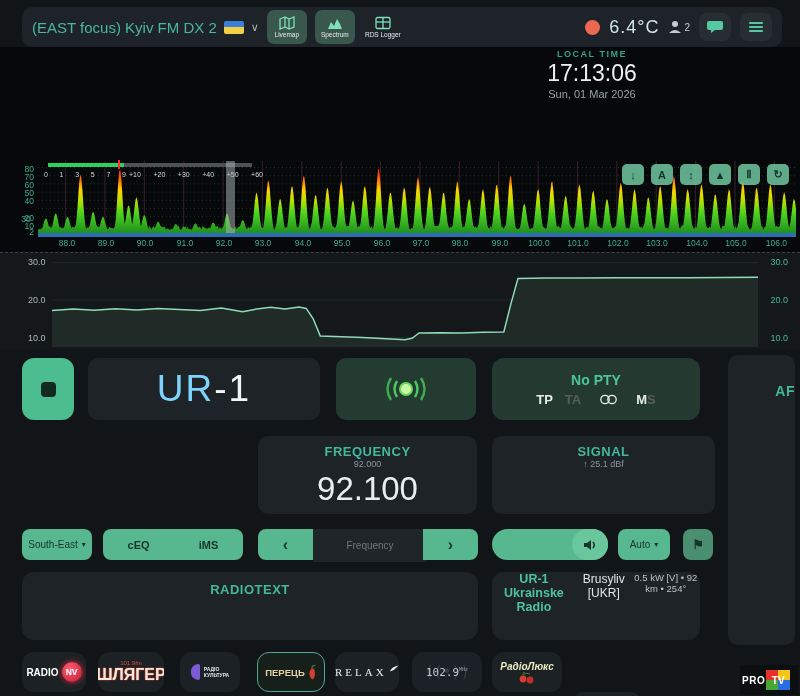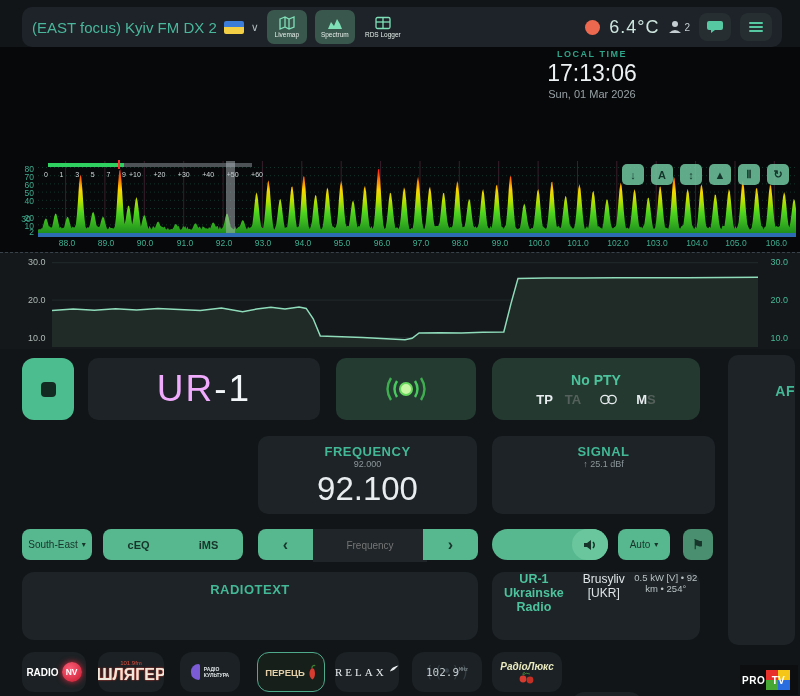--- a/index.html
+++ b/index.html
@@ -51,21 +51,21 @@
   .hlab.l{color:#aeb9b4;left:28px;} .hlab.r{color:#45b997;right:12px;}
   
   .panel{background:#1d2327;border-radius:10px;}
   .gbtn{background:#57b78e;color:#17352a;font-weight:bold;border-radius:8px;display:flex;
         align-items:center;justify-content:center;cursor:pointer;box-sizing:border-box;}
   .hdr{color:#43b897;font-weight:bold;font-size:13px;letter-spacing:.5px;text-align:center;}
   .record{left:22px;top:358px;width:52px;height:62px;background:#4cbd8f;border-radius:12px;
           display:flex;align-items:center;justify-content:center;cursor:pointer;}
   .record .sq{width:15px;height:15px;background:#132a22;border-radius:4px;}
   .psbox{left:88px;top:358px;width:232px;height:62px;display:flex;align-items:center;justify-content:center;}
-  .ps1{color:#f0abfc;font-size:37px;letter-spacing:2px;}
+  .ps1{color:#7dd3fc;font-size:37px;letter-spacing:2px;}
   .ps2{color:#f2f5f7;font-size:37px;letter-spacing:2px;}
   .stereobox{left:336px;top:358px;width:140px;height:62px;background:#233b31;border-radius:10px;
              display:flex;align-items:center;justify-content:center;}
   .ptybox{left:492px;top:358px;width:208px;height:62px;background:#243a30;border-radius:12px;
           display:flex;flex-direction:column;align-items:center;justify-content:center;gap:4px;}
   .pty{color:#4cc39c;font-size:14px;font-weight:bold;}
   .flags{display:flex;align-items:center;gap:12px;font-size:13px;font-weight:bold;}
   .fon{color:#e8ecef;} .foff{color:#55605c;}
   .afpanel{left:728px;top:355px;width:67px;height:290px;}
   .afpanel .hdr{margin-top:28px;font-size:14px;text-align:right;}

